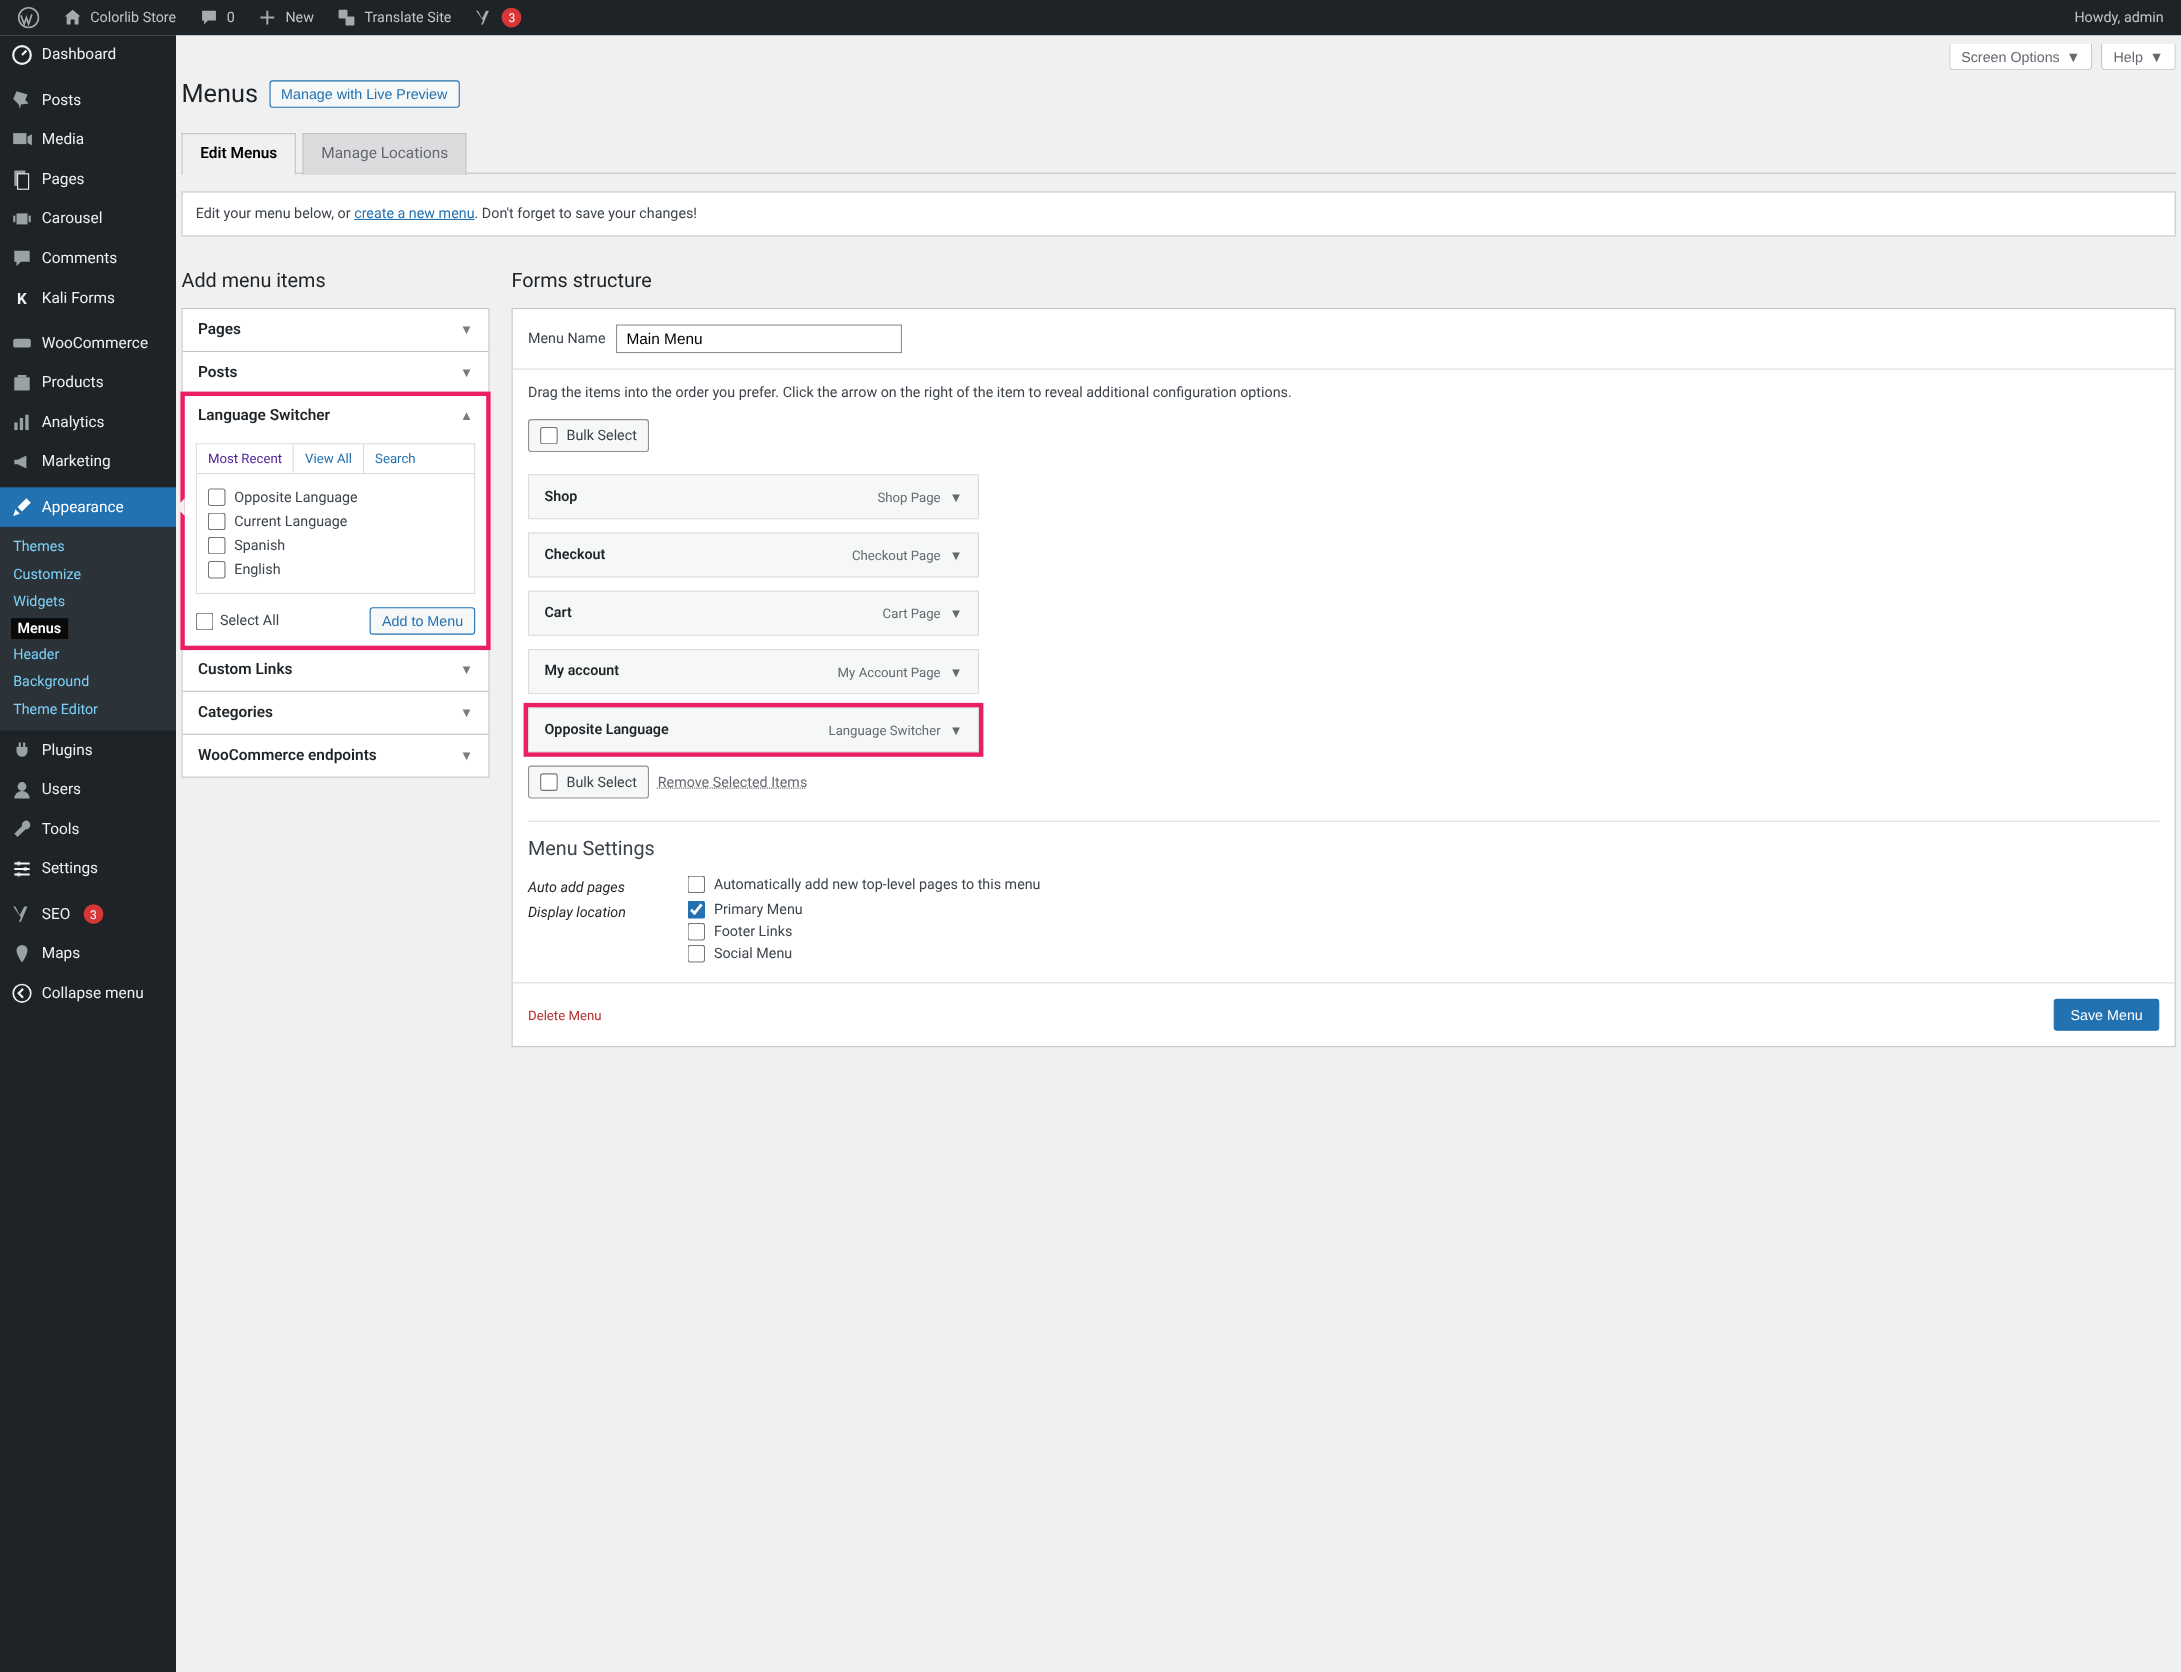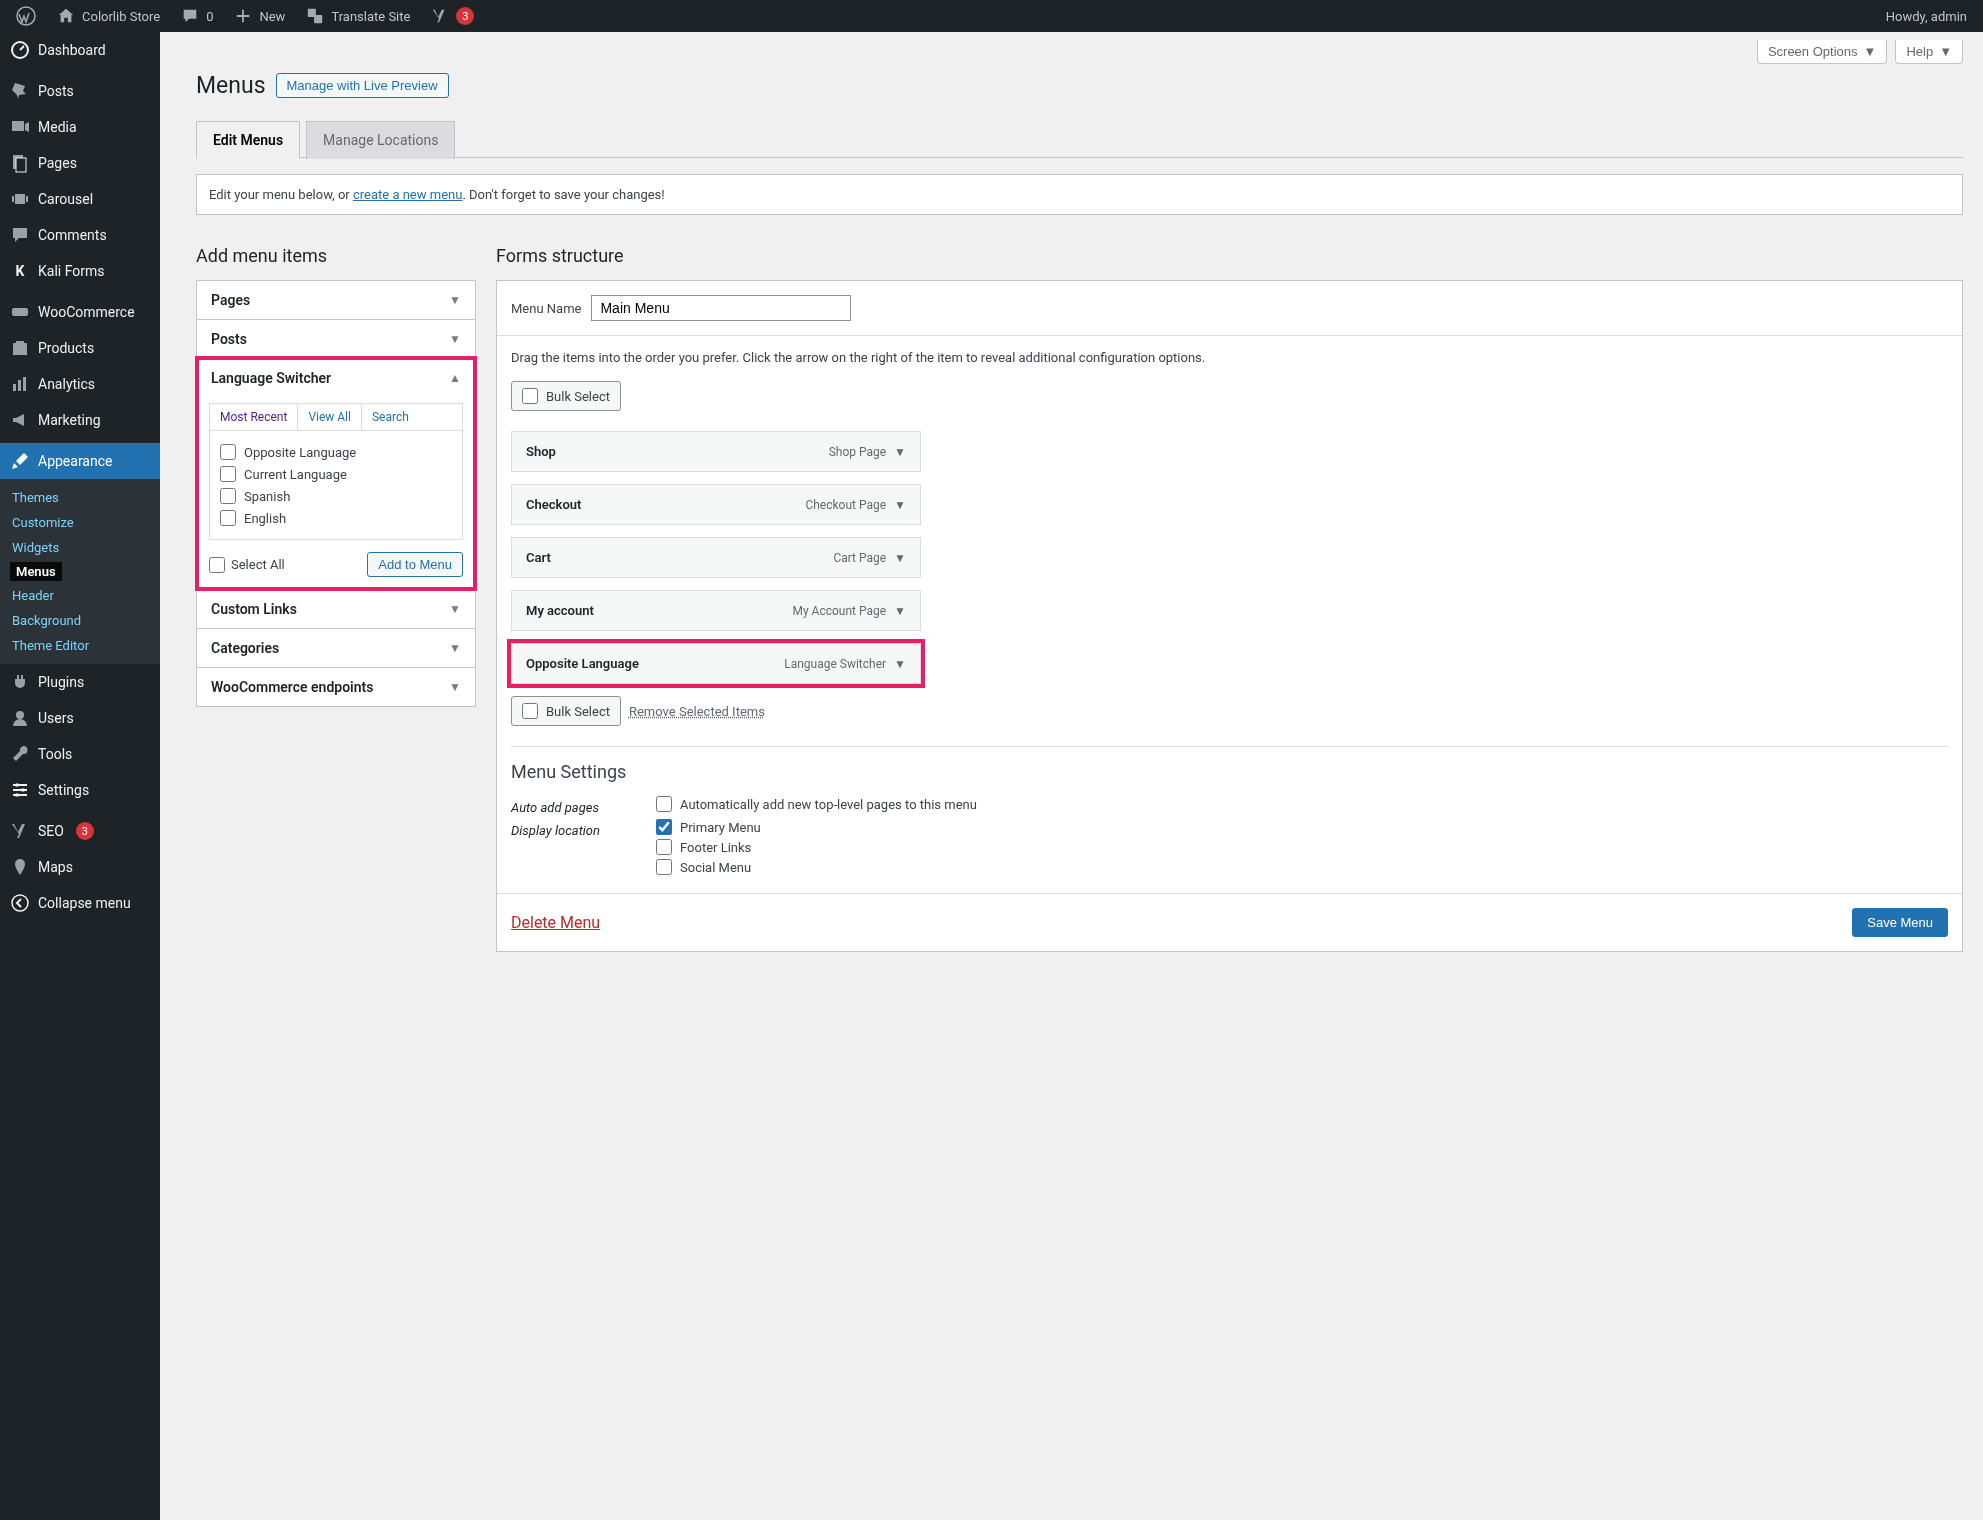--- a/index.html
+++ b/index.html
@@ -23,21 +23,21 @@
 .sidebar .menu-icon { width: 20px; height: 20px; display: flex; align-items: center; justify-content: center; }
 .sidebar .menu-icon svg { fill: rgba(240,246,252,0.6); }
 .sidebar .menu-item.active .menu-icon svg { fill: #fff; }
 .sidebar .submenu { background: #2c3338; padding: 6px 0; }
 .sidebar .submenu .sub-item { padding: 5px 12px; font-size: 13px; color: #7dd3fc; cursor: pointer; }
 .sidebar .submenu .sub-item.current { color: #fff; font-weight: 600; background: #0a0a0a; display: inline-block; margin: 2px 10px; padding: 2px 6px; }
 .sidebar .sep { height: 5px; }
 .sidebar .badge-count { background: #d63638; color: #fff; border-radius: 9px; min-width: 18px; height: 18px; display: inline-flex; align-items: center; justify-content: center; font-size: 11px; margin-left: 4px; }
 
 
-.content { flex: 1; padding: 0 20px 40px; margin-left: 16px; }
+.content { flex: 1; padding: 0 5px 40px; }
 .header-row { display: flex; justify-content: flex-end; gap: 8px; padding-top: 8px; }
 .screen-btn { background: #fff; border: 1px solid #c3c4c7; border-top: none; padding: 4px 10px; font-size: 13px; cursor: pointer; color: #646970; display: flex; align-items: center; gap: 6px; border-radius: 0 0 4px 4px; }
 
 .page-title-row { display: flex; align-items: center; gap: 10px; margin-top: 8px; margin-bottom: 20px; }
 .page-title { font-size: 23px; font-weight: 400; color: #1d2327; }
 .title-action { color: #2271b1; border: 1px solid #2271b1; background: #f6f7f7; padding: 4px 10px; font-size: 13px; border-radius: 3px; cursor: pointer; }
 
 .tabs { border-bottom: 1px solid #c3c4c7; display: flex; gap: 0; }
 .tab { padding: 10px 16px; border: 1px solid #c3c4c7; border-bottom: none; background: #dcdcde; color: #646970; cursor: pointer; position: relative; top: 2px; margin-right: 6px; font-size: 14px; }
 .tab.active { background: #f0f0f1; border-bottom: 1px solid #f0f0f1; color: #000; font-weight: 600; }
@@ -93,21 +93,21 @@
 
 .settings-section { border-top: 1px solid #dcdcde; padding-top: 14px; margin-top: 20px; }
 .settings-title { font-size: 18px; font-weight: 400; margin-bottom: 14px; }
 .setting-row { display: flex; align-items: flex-start; margin-bottom: 4px; }
 .setting-label { width: 145px; font-size: 13px; color: #1d2327; font-style: italic; padding-top: 4px; }
 .setting-options { display: flex; flex-direction: column; gap: 4px; }
 .opt-row { display: flex; align-items: center; gap: 8px; font-size: 13px; }
 input[type=checkbox] { width: 16px; height: 16px; accent-color: #2271b1; }
 
 .menu-footer { border-top: 1px solid #dcdcde; padding: 14px; display: flex; justify-content: space-between; align-items: center; }
-.delete-link { color: #b32d2e; text-decoration: underline; font-size: 16px; cursor: pointer; }
+.delete-link { color: #b32d2e; font-size: 12px; cursor: pointer; }
 .btn-primary { background: #2271b1; color: #fff; border: 1px solid #2271b1; padding: 6px 14px; font-size: 13px; border-radius: 3px; cursor: pointer; }
 </style>
 </head>
 <body>
 
 <div class="adminbar">
   <div class="adminbar-left">
     <div class="adminbar-item">
       <span class="icon">
           <svg viewBox="0 0 20 20" width="20" height="20">

